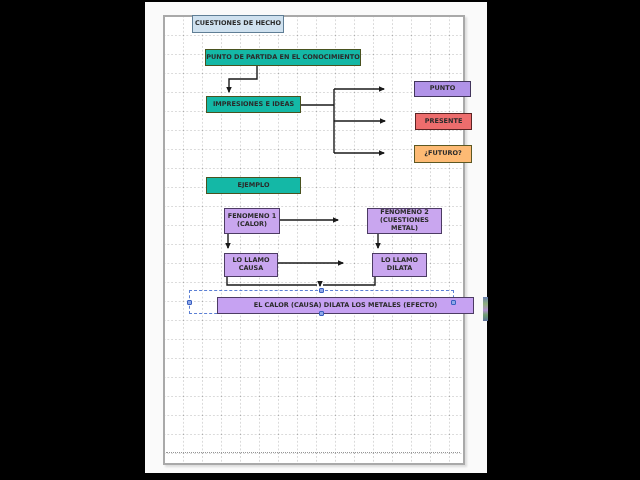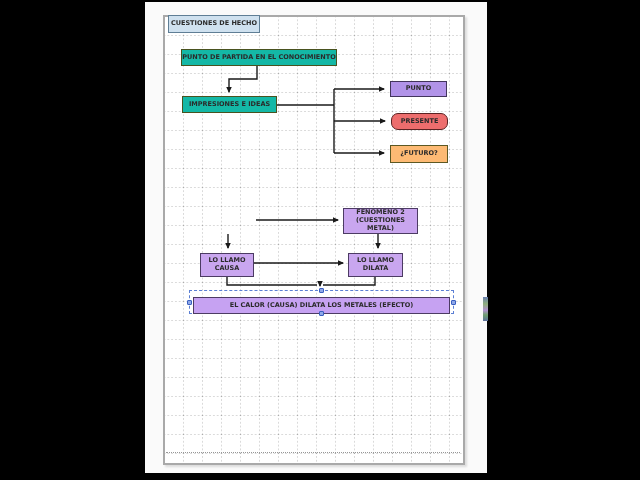--- a/index.html
+++ b/index.html
@@ -26,26 +26,26 @@
     background-position: 9px 9px, 9px 9px, 9px 9px;
   }
   .pagebreak {
     position:absolute; left:1px; top:435px; width:294px; height:0;
     border-top:1px dotted #979797;
   }
   .node {
     position:absolute; display:flex; flex-direction:column;
     align-items:center; justify-content:center; text-align:center;
     font-size:6.5px; font-weight:bold; color:#2b2b2b; line-height:1.2;
-    border:1px solid #454545; z-index:3; letter-spacing:0;
+    border:1px solid #454545; z-index:3; letter-spacing:0;margin-left:24px;
   }
   .c-blue    { background:#cfe1ef; border-color:#5f7e95; }
   .c-green   { background:#14b8a6; border-color:#49521f; }
   .c-purple  { background:#b193e8; border-color:#42355c; }
-  .c-red     { background:#ed6d6d; border-color:#5c2323;border-radius:7px; }
+  .c-red     { background:#ed6d6d; border-color:#5c2323; }
   .c-yellow  { background:#fdba74; border-color:#5c5823; }
   .c-purple2 { background:#c9a6ef; border-color:#4c3b63; }
   .c-purple3 { background:#c6a2f2; border-color:#4c3b63; }
   .connectors { position:absolute; left:0; top:0; z-index:2; }
   .selection {
     position:absolute; left:44px; top:288px; width:265px; height:24px;
     border:1px dashed #5b7fd4; z-index:4;
   }
   .selection .node { z-index:4; }
   .handle {
@@ -116,21 +116,26 @@
   <div class="node c-green" style="left:36px;top:47px;width:156px;height:17px">PUNTO DE PARTIDA EN EL CONOCIMIENTO</div>
 
   <div class="node c-green" style="left:37px;top:94px;width:95px;height:17px">IMPRESIONES E IDEAS</div>
 
   <div class="node c-purple" style="left:245px;top:79px;width:57px;height:16px">PUNTO</div>
 
   <div class="node c-red" style="left:246px;top:111px;width:57px;height:17px">PRESENTE</div>
 
   <div class="node c-yellow" style="left:245px;top:143px;width:58px;height:18px">¿FUTURO?</div>
 
+  <div class="node c-green" style="left:37px;top:175px;width:95px;height:17px">EJEMPLO</div>
 
+  <div class="node c-purple2" style="left:55px;top:206px;width:56px;height:26px">
+    <span>FENOMENO 1</span>
+    <span>(CALOR)</span>
+  </div>
 
   <div class="node c-purple2" style="left:198px;top:206px;width:75px;height:26px">
     <span>FENOMENO 2</span>
     <span>(CUESTIONES METAL)</span>
   </div>
 
   <div class="node c-purple2" style="left:55px;top:251px;width:54px;height:24px">
     <span>LO LLAMO</span>
     <span>CAUSA</span>
   </div>

